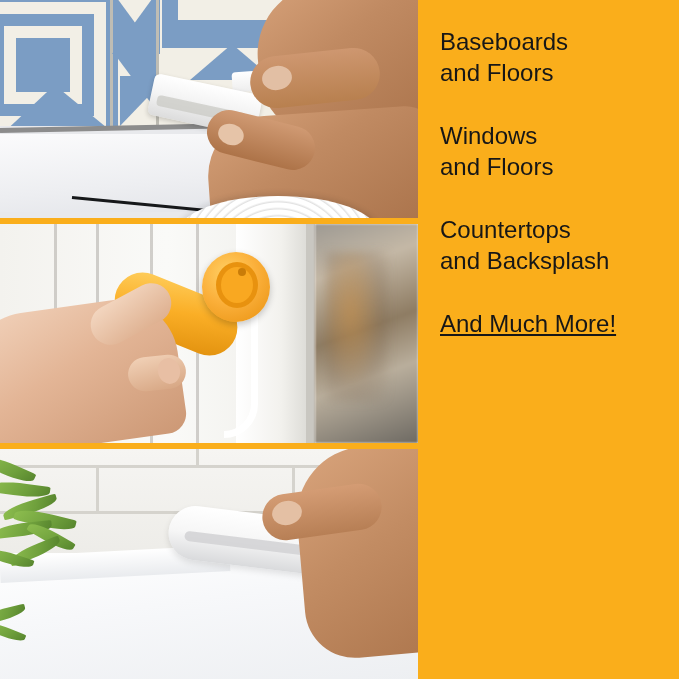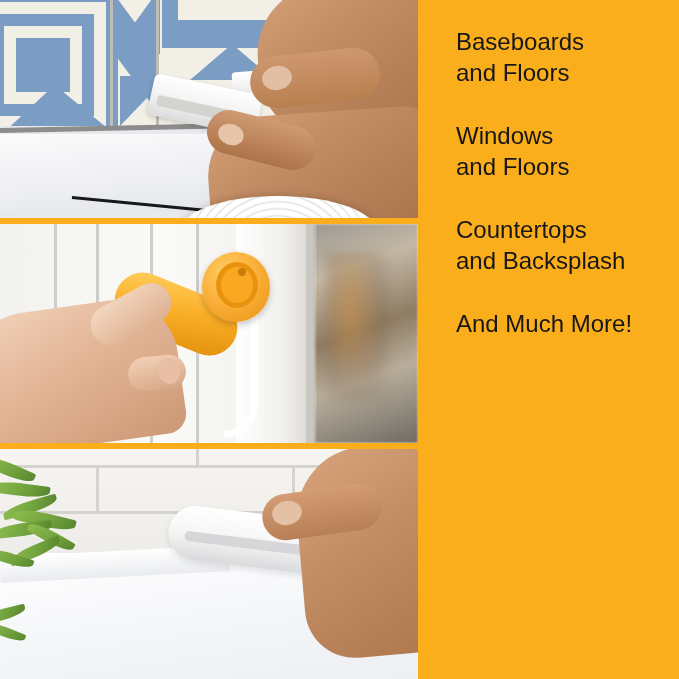--- a/index.html
+++ b/index.html
@@ -400,35 +400,35 @@
     color: #141414;
     font-family: "Liberation Sans", sans-serif;
     font-weight: bold;
     font-size: 37px;
     line-height: 40px;
     letter-spacing: -0.3px;
     white-space: pre-line;
   }
 
   .feature-list {
-    margin: 16px;
+    margin: 0;
     padding: 0;
     list-style: none;
     margin-top: 26px;
   }
   .feature-item {
     color: #171717;
     font-family: "Liberation Sans", sans-serif;
     font-weight: normal;
     font-size: 24px;
     line-height: 31px;
     white-space: pre-line;
     margin-bottom: 32px;
   }
-  .feature-item:last-child { margin-bottom: 0; }
+  .feature-item:last-child { margin-bottom: 0; text-decoration: underline; }
 </style>
 </head>
 <body>
 
 <div id="ad-root">
 
   <div class="photo-column">
 
     <div class="photo-panel panel-top">
       <div class="p1-wall"></div>

